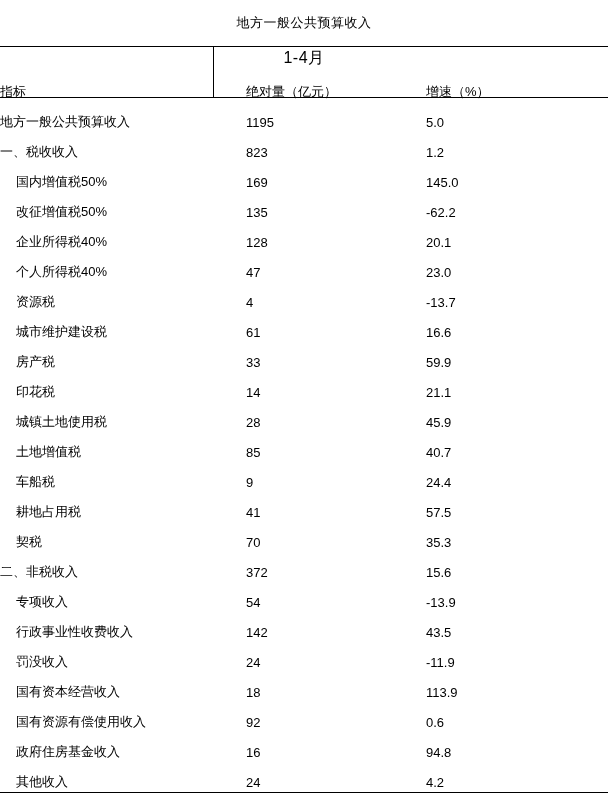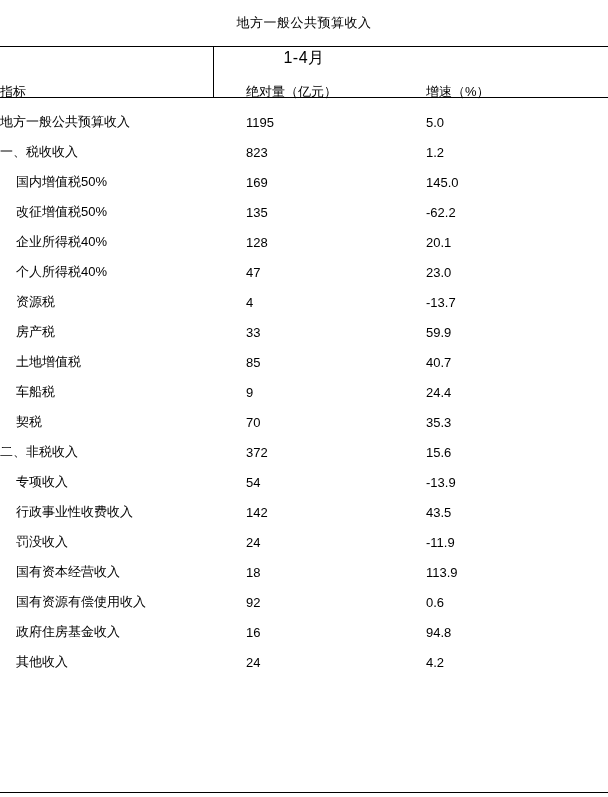--- a/index.html
+++ b/index.html
@@ -137,35 +137,55 @@
           <td class="lbl ind1">个人所得税40%</td>
           <td class="val">47</td>
           <td class="rate">23.0</td>
         </tr>
         <tr>
           <td class="lbl ind1">资源税</td>
           <td class="val">4</td>
           <td class="rate">-13.7</td>
         </tr>
         <tr>
+          <td class="lbl ind1">城市维护建设税</td>
+          <td class="val">61</td>
+          <td class="rate">16.6</td>
+        </tr>
+        <tr>
           <td class="lbl ind1">房产税</td>
           <td class="val">33</td>
           <td class="rate">59.9</td>
         </tr>
         <tr>
+          <td class="lbl ind1">印花税</td>
+          <td class="val">14</td>
+          <td class="rate">21.1</td>
+        </tr>
+        <tr>
+          <td class="lbl ind1">城镇土地使用税</td>
+          <td class="val">28</td>
+          <td class="rate">45.9</td>
+        </tr>
+        <tr>
           <td class="lbl ind1">土地增值税</td>
           <td class="val">85</td>
           <td class="rate">40.7</td>
         </tr>
         <tr>
           <td class="lbl ind1">车船税</td>
           <td class="val">9</td>
           <td class="rate">24.4</td>
         </tr>
         <tr>
+          <td class="lbl ind1">耕地占用税</td>
+          <td class="val">41</td>
+          <td class="rate">57.5</td>
+        </tr>
+        <tr>
           <td class="lbl ind1">契税</td>
           <td class="val">70</td>
           <td class="rate">35.3</td>
         </tr>
         <tr>
           <td class="lbl">二、非税收入</td>
           <td class="val">372</td>
           <td class="rate">15.6</td>
         </tr>
         <tr>

